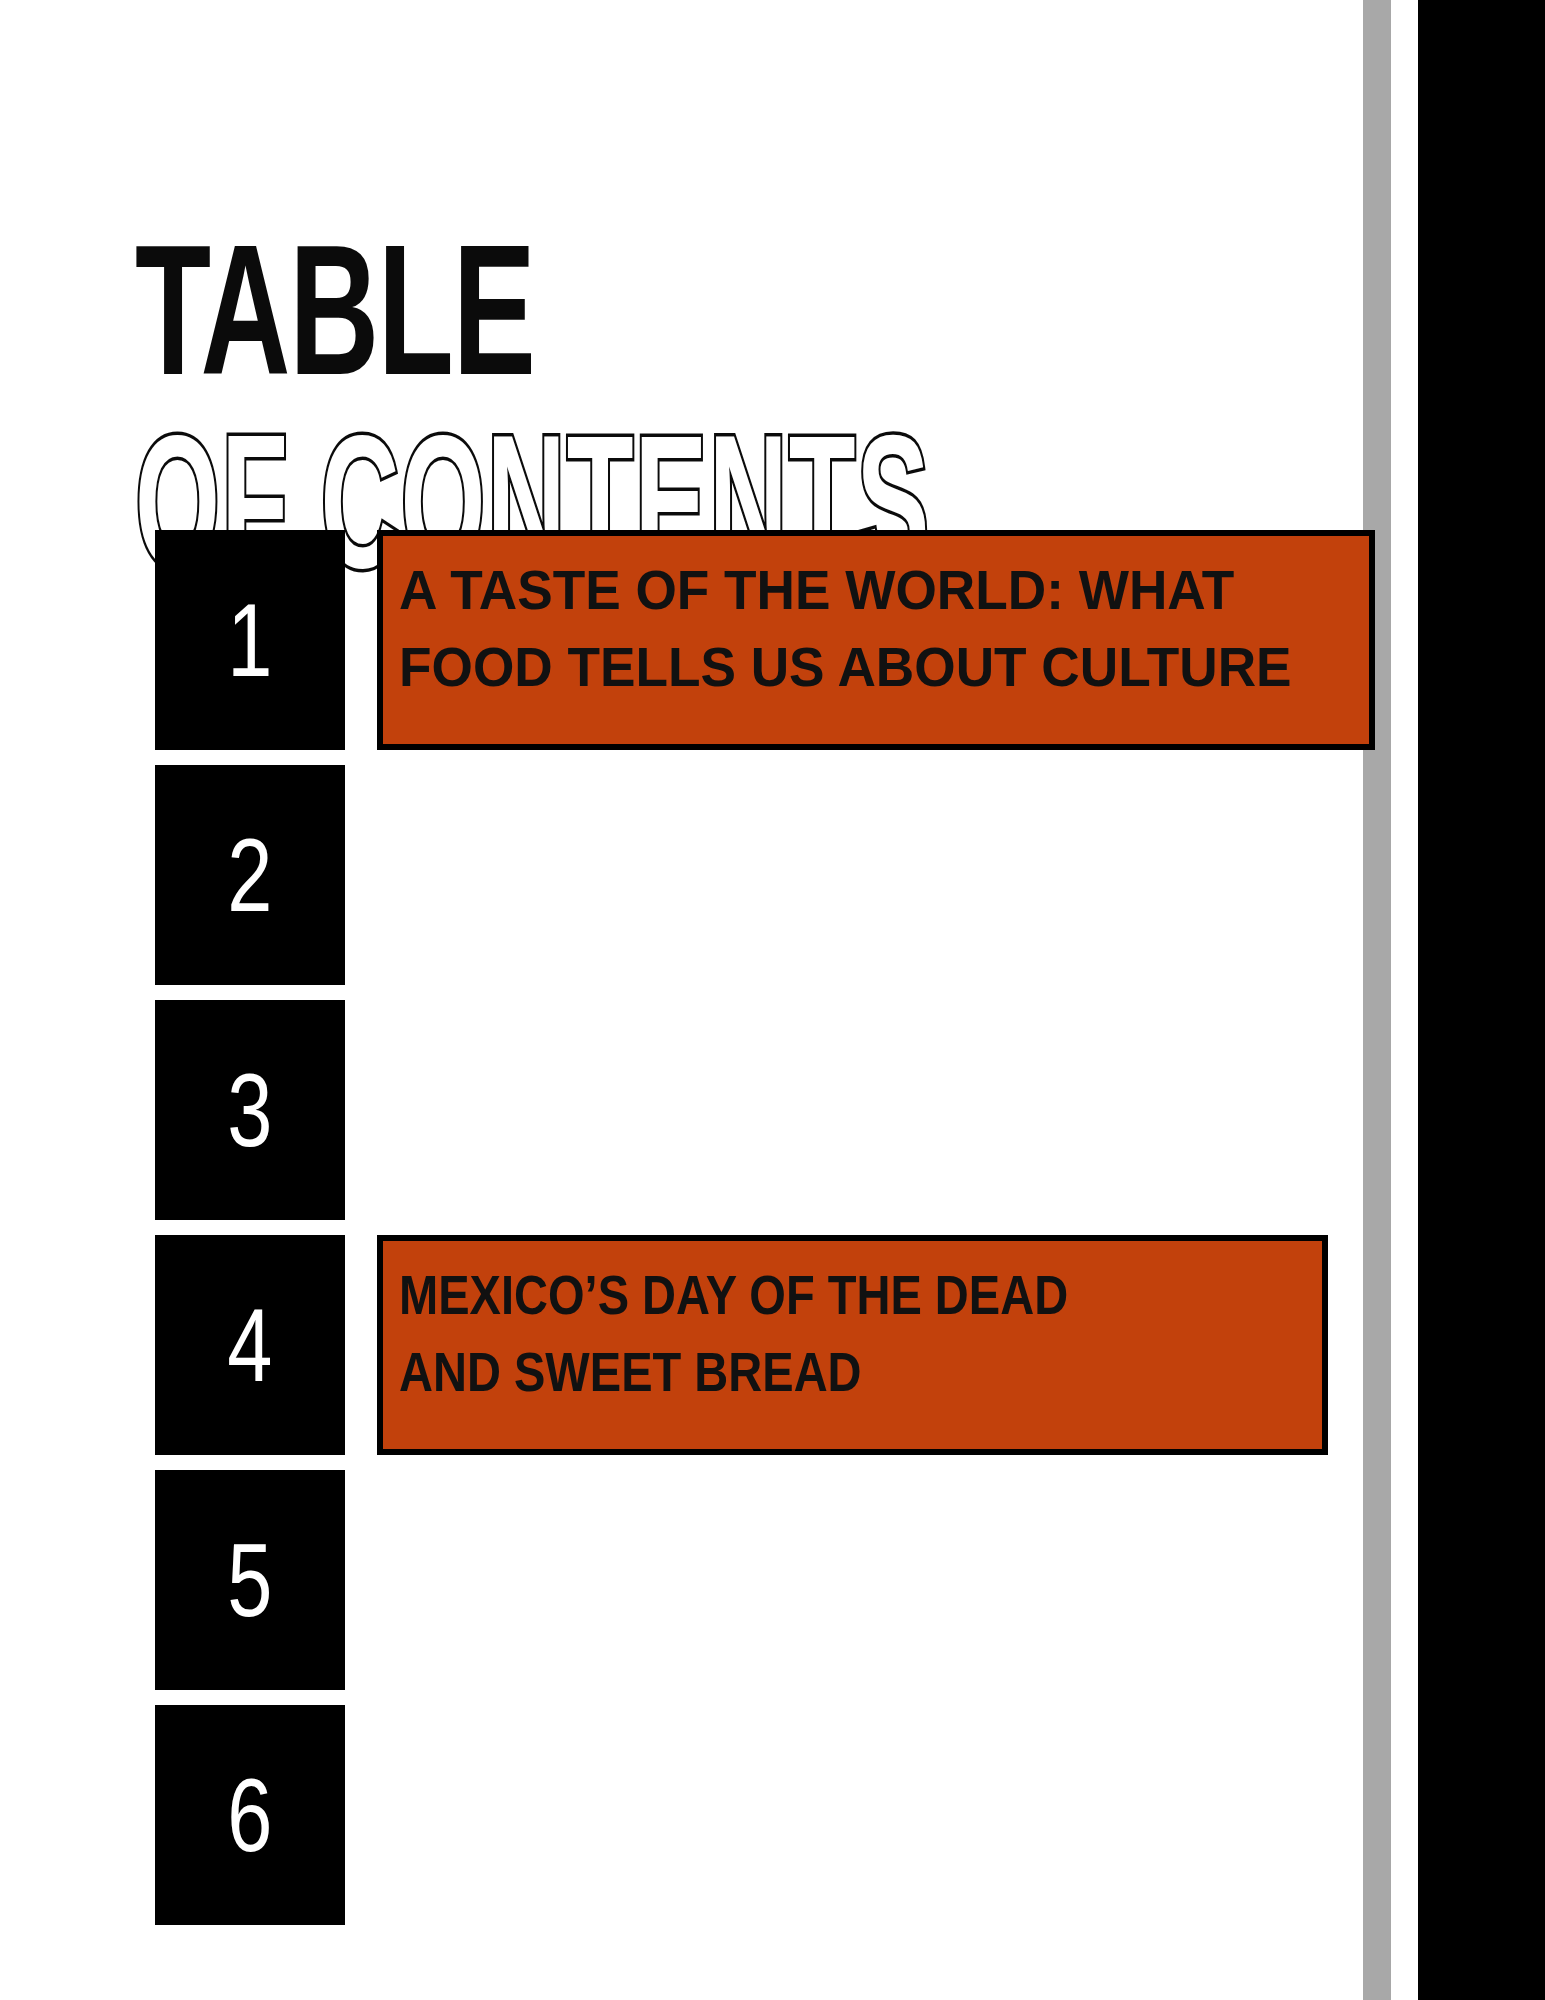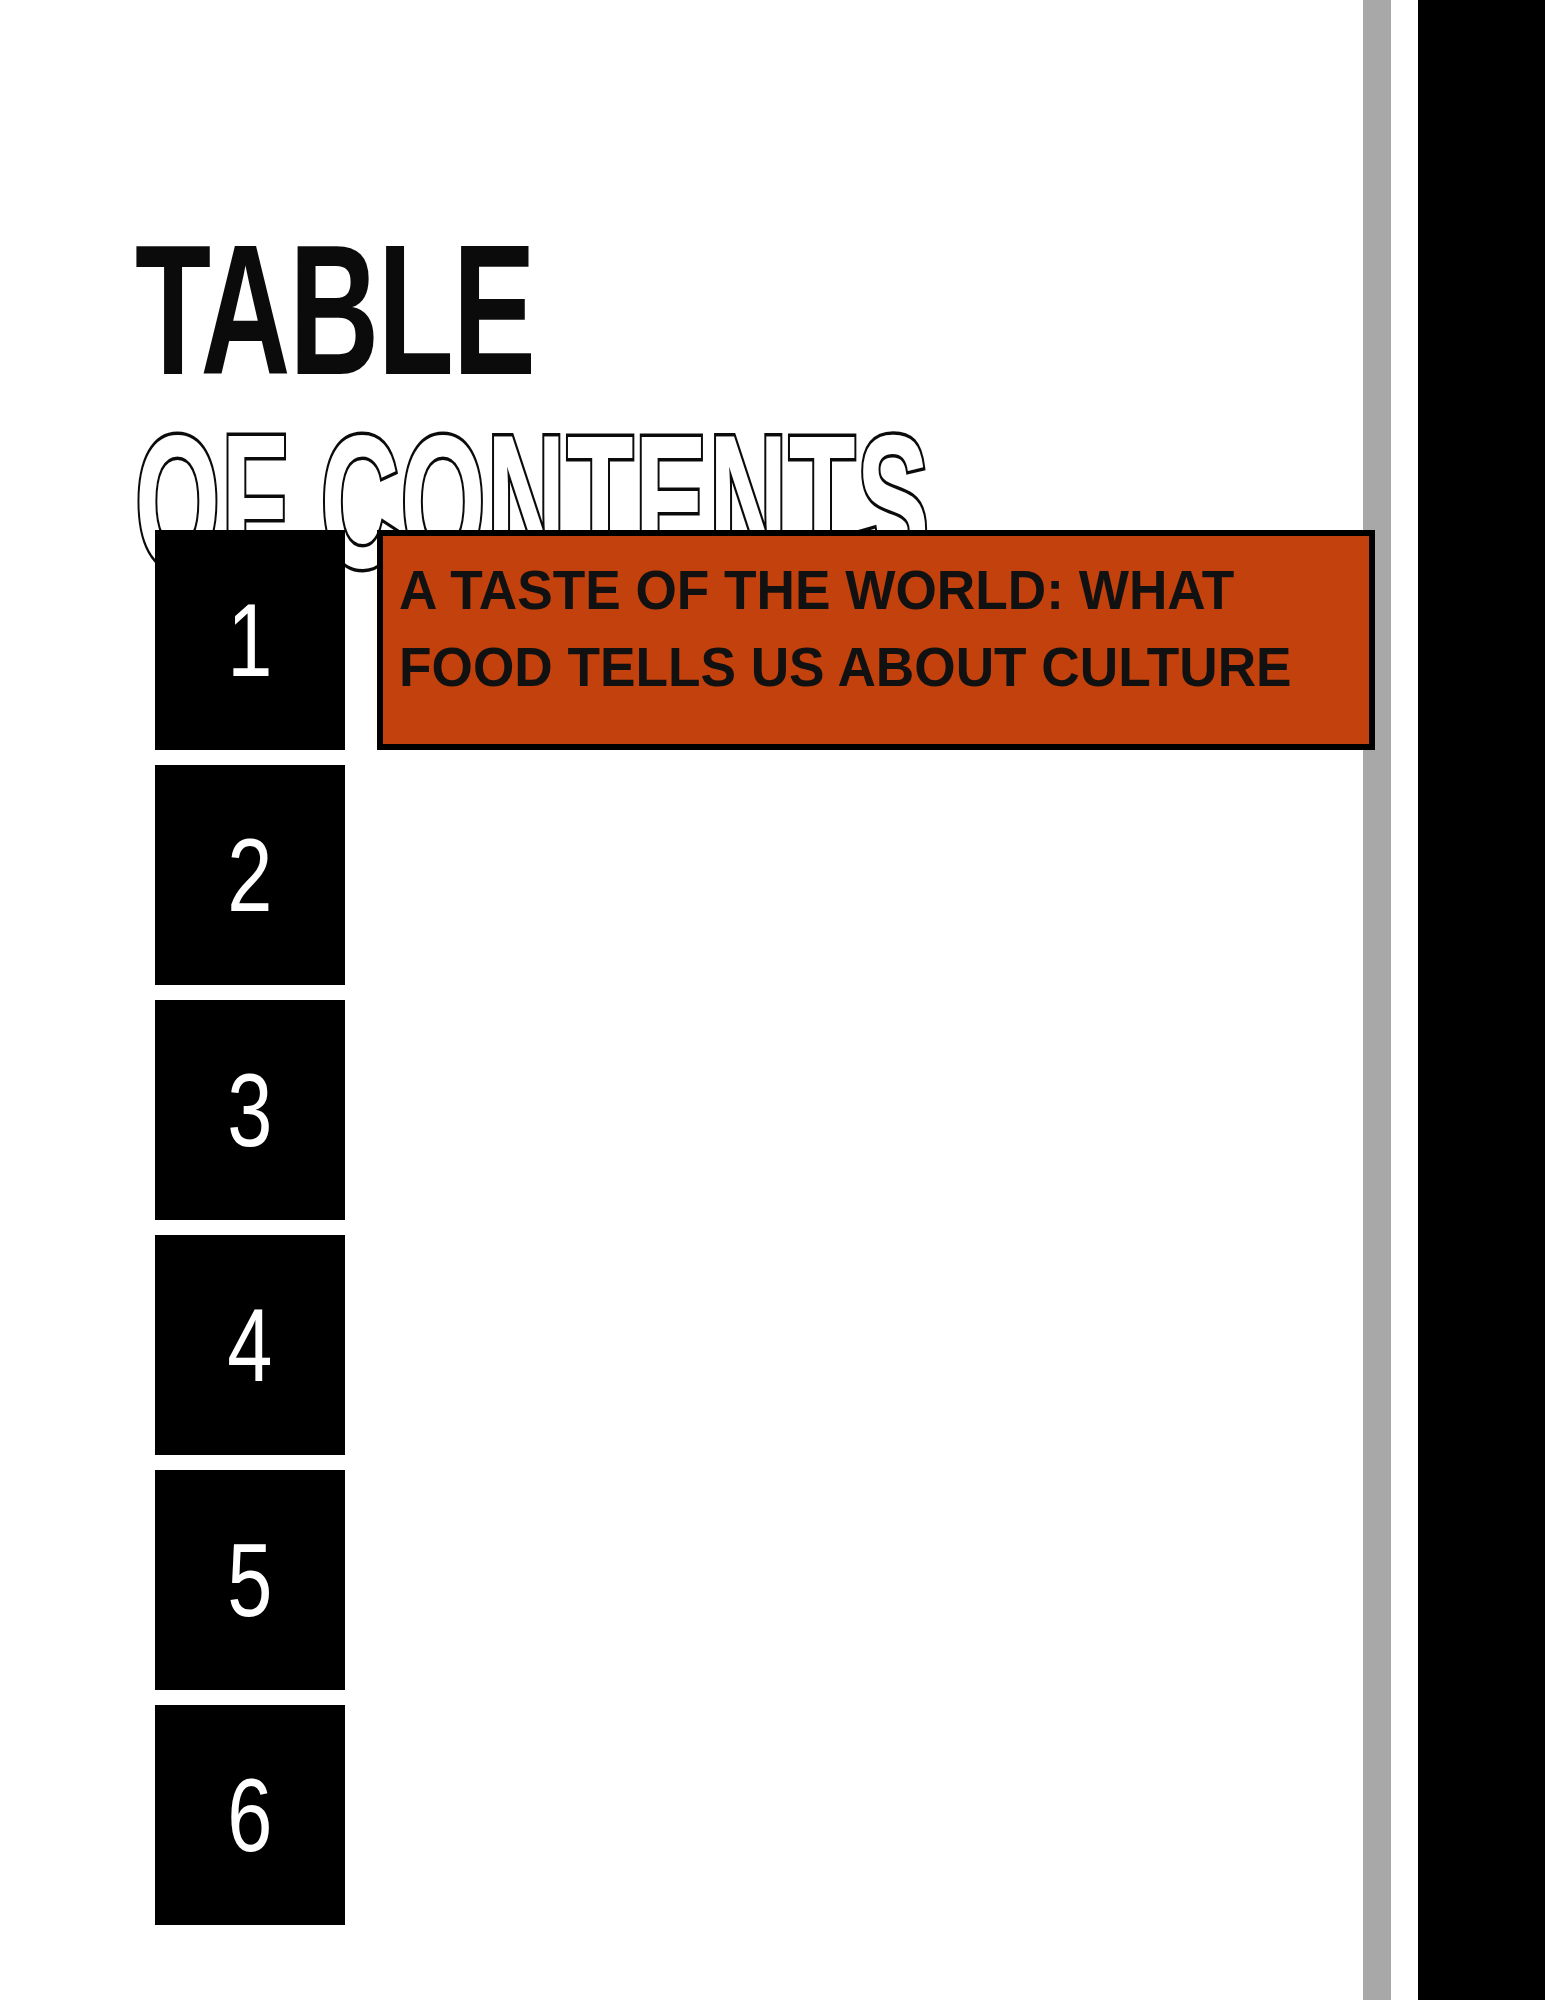--- a/index.html
+++ b/index.html
@@ -145,20 +145,24 @@
   <div class="toc-row">
     <div class="num-square">
       <span class="num">3</span>
     </div>
   </div>
 
   <div class="toc-row">
     <div class="num-square">
       <span class="num">4</span>
     </div>
+    <div class="chapter-box">
+      <span class="chapter-title cond">MEXICO’S DAY OF THE DEAD</span>
+      <span class="chapter-title cond">AND SWEET BREAD</span>
+    </div>
   </div>
 
   <div class="toc-row">
     <div class="num-square">
       <span class="num">5</span>
     </div>
   </div>
 
   <div class="toc-row">
     <div class="num-square">

